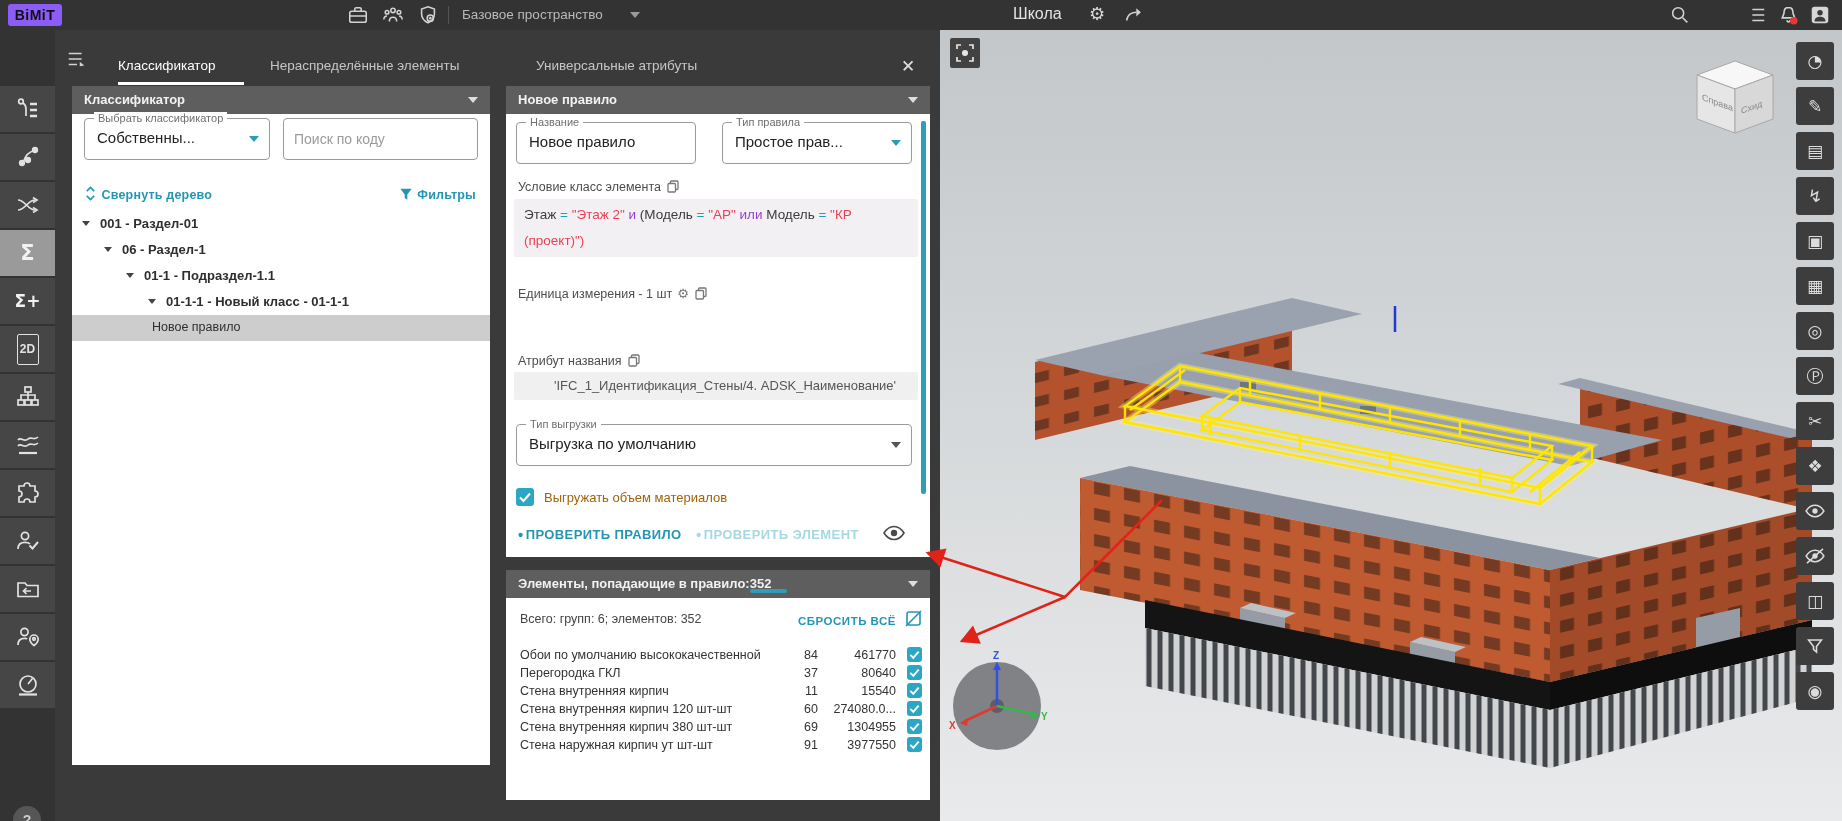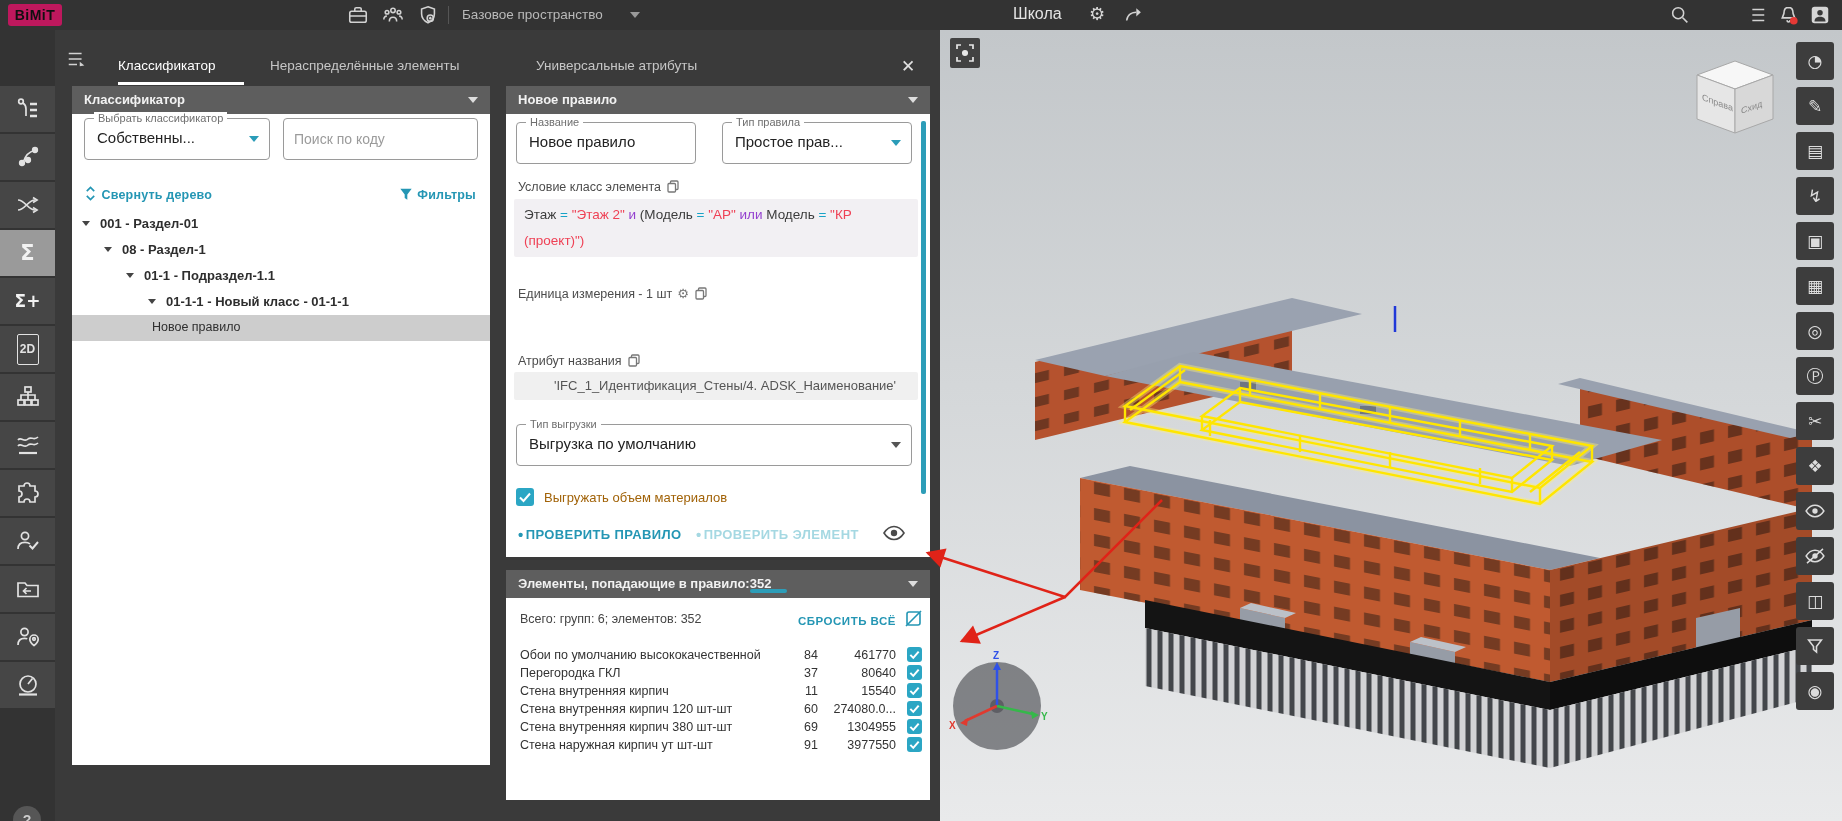--- a/index.html
+++ b/index.html
@@ -1,21 +1,21 @@
 <!DOCTYPE html>
 <html><head>
 <meta charset="utf-8">
 <style>
   * { margin:0; padding:0; box-sizing:border-box; }
   html,body { width:1842px; height:821px; overflow:hidden; background:#333;
     font-family:"Liberation Sans","DejaVu Sans",sans-serif; }
 
   
   #topbar { position:absolute; left:0; top:0; width:1842px; height:30px; background:#333; z-index:30; }
-  #logo { position:absolute; left:8px; top:4px; width:54px; height:22px; background:#be185d; border-radius:3px;
+  #logo { position:absolute; left:8px; top:4px; width:54px; height:22px; background:#8b5cf6; border-radius:3px;
     color:#101010; font-weight:bold; font-size:14px; text-align:center; line-height:22px; letter-spacing:.5px;}
   .tb-ic { position:absolute; top:3px; width:24px; height:24px; display:flex; align-items:center; justify-content:center; cursor:pointer;}
   .tb-ic svg { stroke:#d2d2d2; fill:none; stroke-width:1.7; }
   #ws-label { position:absolute; left:462px; top:7px; color:#b9b9b9; font-size:13.5px; }
   .vdiv { position:absolute; left:448px; top:6px; width:1px; height:18px; background:#555; }
   .caret { width:0; height:0; border-left:5px solid transparent; border-right:5px solid transparent; border-top:6px solid #9a9a9a; display:inline-block;}
   #ws-caret { position:absolute; left:630px; top:12px; }
   #proj-title { position:absolute; left:1013px; top:5px; color:#e3e3e3; font-size:16px; }
   #gear-top { position:absolute; left:1085px; top:2px; color:#d5d5d5; font-size:18px; cursor:pointer;}
 
@@ -279,21 +279,21 @@
         </svg>
       <span class="teal link">Фильтры</span>
     </div>
 
     <div class="tree-row" style="top:125px">
       <span class="tarrow" style="left:10px"></span>
       <span class="tlabel" style="left:28px">001 - Раздел-01</span>
     </div>
     <div class="tree-row" style="top:151px">
       <span class="tarrow" style="left:32px"></span>
-      <span class="tlabel" style="left:50px">08 - Раздел-1</span>
+      <span class="tlabel" style="left:50px">06 - Раздел-1</span>
     </div>
     <div class="tree-row" style="top:177px">
       <span class="tarrow" style="left:54px"></span>
       <span class="tlabel" style="left:72px">01-1 - Подраздел-1.1</span>
     </div>
     <div class="tree-row" style="top:203px">
       <span class="tarrow" style="left:76px"></span>
       <span class="tlabel" style="left:94px">01-1-1 - Новый класс - 01-1-1</span>
     </div>
     <div class="tree-row selected" style="top:229px">

